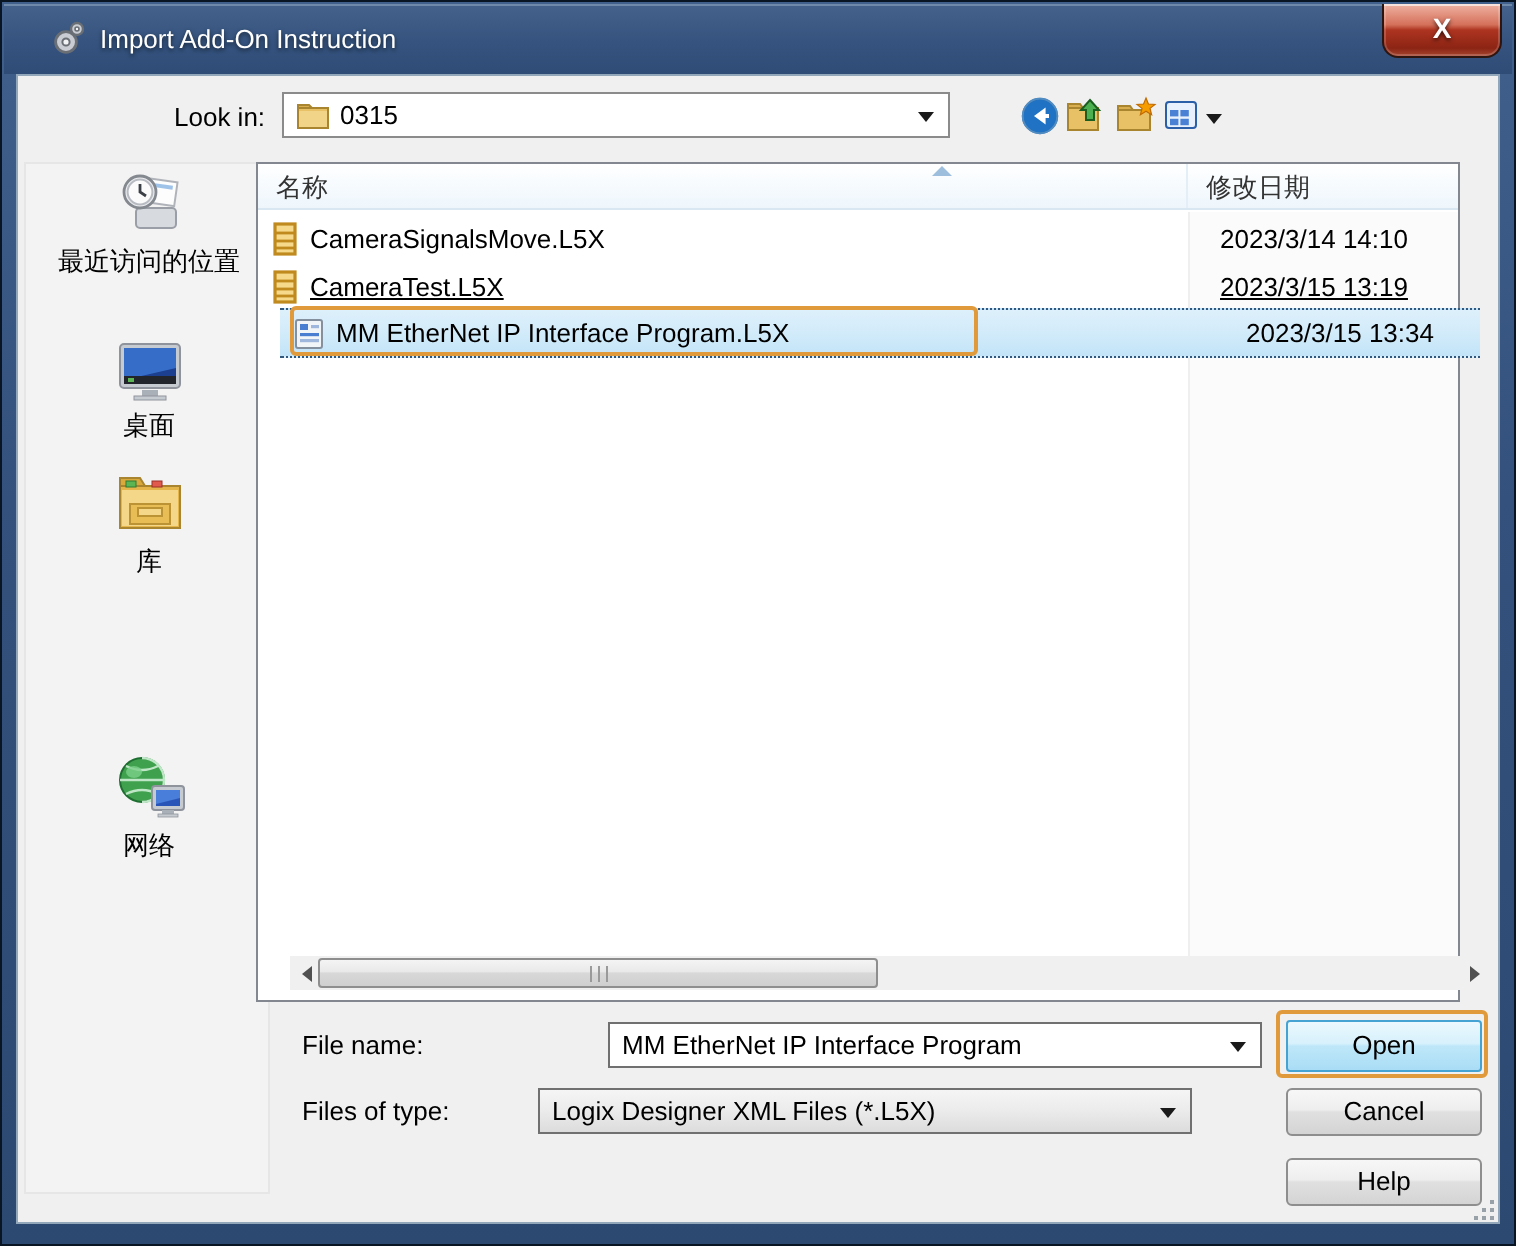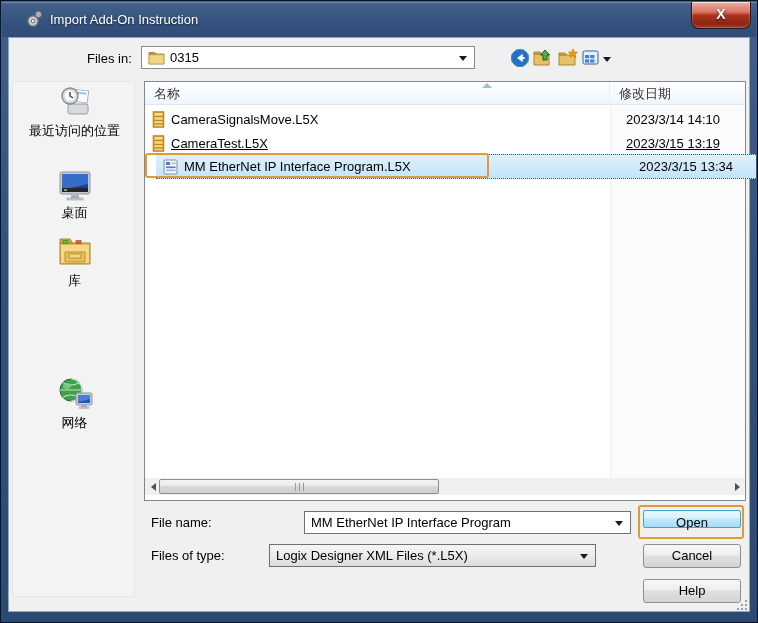--- a/index.html
+++ b/index.html
@@ -36,21 +36,21 @@
   .combo-arrow{position:absolute;right:7px;top:9px;width:0;height:0;
     border-left:4px solid transparent;border-right:4px solid transparent;border-top:5px solid #1a1a1a;}
   .toolbtn{position:absolute;top:47px;width:22px;height:20px;}
   
   .places{position:absolute;left:11px;top:80px;width:123px;height:516px;
     background:#f3f3f3;border:1px solid #e6e6e6;}
   .place{position:absolute;left:0;width:123px;text-align:center;cursor:default;}
   .place .p-icon{display:block;margin:0 auto 2px auto;}
   .place .p-label{font-size:13px;color:#000;}
   
-  .listpanel{position:absolute;left:143px;top:80px;width:602px;height:420px;
+  .listpanel{position:absolute;left:127px;top:80px;width:602px;height:420px;
     background:#fff;border:1px solid #828790;}
   .lp-head{position:absolute;left:0;top:0;width:600px;height:23px;display:flex;
     background:linear-gradient(180deg,#ffffff 0%,#f7fbfe 45%,#eef6fc 100%);
     border-bottom:1px solid #d9e7f2;}
   .hcell{padding:3px 0 0 9px;font-size:13px;color:#333;}
   .hcell.name{width:465px;border-right:1px solid #e4eef7;}
   .hcell.date{flex:1;}
   .sort-up{position:absolute;left:337px;top:1px;width:0;height:0;
     border-left:5px solid transparent;border-right:5px solid transparent;
     border-bottom:5px solid #9dbedc;}
@@ -75,21 +75,21 @@
     display:flex;align-items:center;justify-content:center;}
   .hs-grip{width:9px;height:8px;background:repeating-linear-gradient(90deg,#9a9a9a 0 1px,transparent 1px 4px);}
   
   .combo{position:absolute;left:268px;width:327px;height:23px;border:1px solid #707070;}
   .combo .txt{position:absolute;left:6px;top:3px;white-space:nowrap;overflow:hidden;right:22px;}
   .combo.white{background:#fff;}
   .combo.gray{background:linear-gradient(180deg,#f5f5f5 0%,#ebebeb 50%,#dcdcdc 100%);}
   .btn{position:absolute;left:642px;width:98px;height:24px;border:1px solid #8e8e8e;border-radius:3px;
     background:linear-gradient(180deg,#f7f7f7 0%,#eeeeee 45%,#e0e0e0 50%,#d4d4d4 100%);
     text-align:center;line-height:22px;font-size:13px;cursor:default;}
-  .btn-open{position:absolute;left:642px;top:509px;width:98px;height:18px;border:1px solid #45a3d4;border-radius:2px;
+  .btn-open{position:absolute;left:642px;top:509px;width:98px;height:26px;border:1px solid #45a3d4;border-radius:2px;
     background:linear-gradient(180deg,#eaf8fe 0%,#d7f1fc 45%,#bfe7f9 50%,#a9ddf5 100%);
     text-align:center;line-height:24px;font-size:13px;cursor:default;}
   .resize-grip{position:absolute;right:9px;bottom:11px;width:12px;height:12px;}
 </style>
 </head>
 <body>
 
 <div class="window">
 
   <div class="titlebar">
@@ -98,21 +98,21 @@
       <circle cx="7" cy="11" r="1.8" fill="#f2f3f5" stroke="#6a6e75"></circle>
       <circle cx="12.5" cy="4.5" r="3" fill="#c9ccd2" stroke="#6a6e75" stroke-width="1.2"></circle>
       <circle cx="12.5" cy="4.5" r="1" fill="#f2f3f5" stroke="#6a6e75" stroke-width=".8"></circle>
     </svg>
     <span class="title-text">Import Add-On Instruction</span>
   </div>
   <div class="close-btn">X</div>
 
   <div class="content"></div>
 
-  <span class="lbl" style="left:86px;top:50px;">Files in:</span>
+  <span class="lbl" style="left:86px;top:50px;">Look in:</span>
   <div class="lookin-combo">
     <svg style="position:absolute;left:6px;top:3px;" width="18" height="16" viewBox="0 0 18 16">
       <path d="M1 4 L1 14 L16 14 L16 4 Z" fill="#e8c066" stroke="#a9852f"></path>
       <path d="M1 4 L1 2.5 L6.5 2.5 L8 4 Z" fill="#d9ae4e" stroke="#a9852f"></path>
       <path d="M1.5 5.5 L15.5 5.5 L15.5 13.5 L1.5 13.5 Z" fill="#f2d488"></path>
     </svg>
     <span class="txt">0315</span>
     <span class="combo-arrow"></span>
   </div>
 

